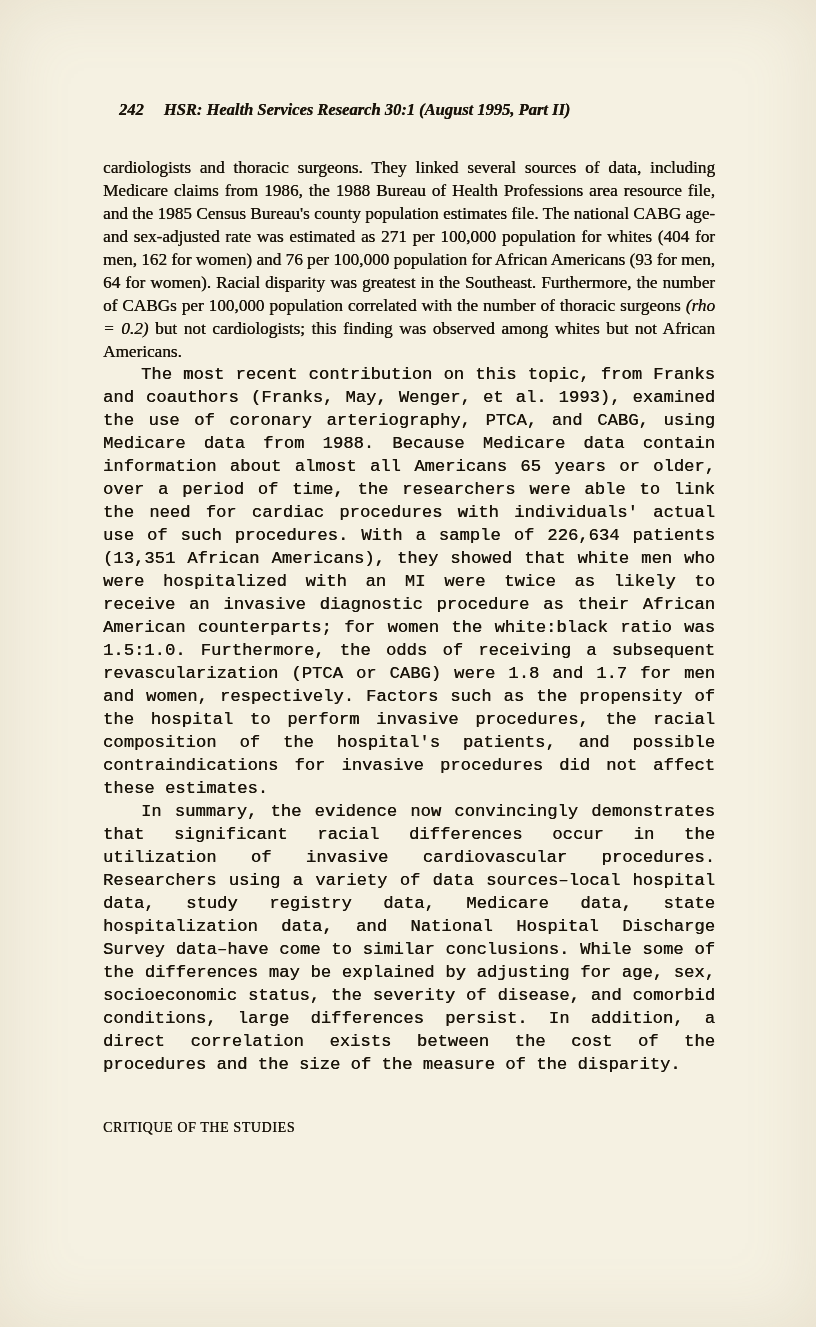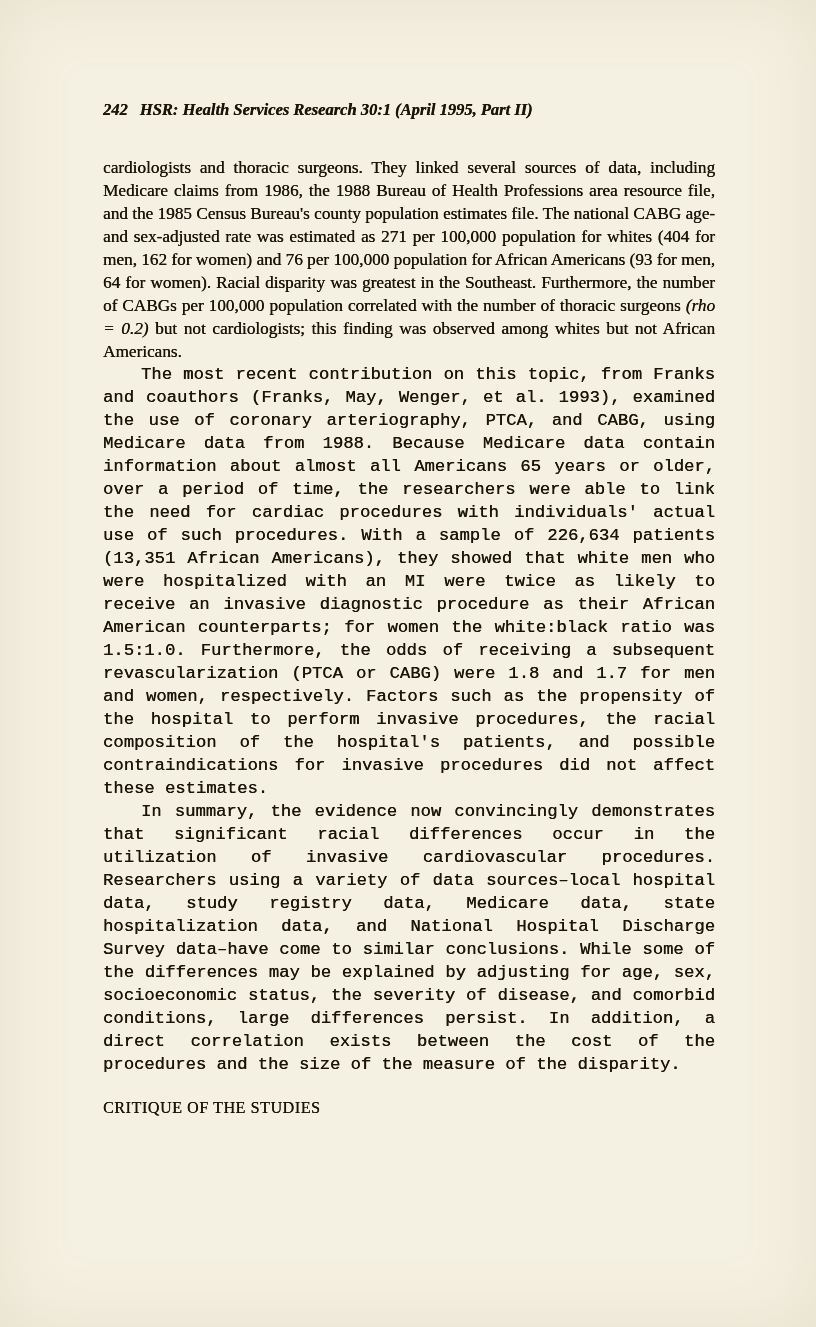--- a/index.html
+++ b/index.html
@@ -17,59 +17,60 @@
     background: var(--paper, #f5f1e2);
     box-shadow: inset 0 0 70px rgba(170, 150, 110, 0.18);
     color: var(--ink, #1a140a);
     font-family: "Liberation Serif", serif;
     overflow: hidden;
     text-shadow: 0.3px 0 0 currentColor;
   }
   .running-header {
     display: flex;
     align-items: center;
-    gap: 12px;
+    gap: 20px;
     font-size: 16.5px;
     font-style: italic;
     font-weight: bold;
     margin-bottom: 36px;
     white-space: nowrap;
+    margin-left: 16px;
   }
   .body-text {
     font-size: 17.2px;
     line-height: 23px;
     text-align: justify;
   }
   .para {
     margin: 0;
   }
   .para.indent {
     text-indent: 38px;
     font-family: Liberation Mono, monospace;
   }
   .para em {
     font-style: italic;
   }
   .section-heading {
     font-family: "Liberation Serif", serif;
-    font-size: 16px;
+    font-size: 14px;
     font-weight: normal;
     letter-spacing: 0.6px;
-    margin: 20px 0 26px 0;
+    margin: 40px 0 26px 0;
     text-align: left;
   }
 </style>
 </head>
 <body>
 
 <div class="page">
 
   <header class="running-header">
     <span class="page-number">242</span>
-    <span class="running-head">HSR: Health Services Research 30:1 (April 1995, Part II)</span>
+    <span class="running-head">HSR: Health Services Research 30:1 (August 1995, Part II)</span>
   </header>
 
   <main class="body-text">
 
     <p class="para"><span>cardiologists and thoracic surgeons. They linked several sources of data, including Medicare claims from 1986, the 1988 Bureau of Health Professions area resource file, and the 1985 Census Bureau's county population estimates file. The national CABG age- and sex-adjusted rate was estimated as 271 per 100,000 population for whites (404 for men, 162 for women) and 76 per 100,000 population for African Americans (93 for men, 64 for women). Racial disparity was greatest in the Southeast. Furthermore, the number of CABGs per 100,000 population correlated with the number of thoracic surgeons </span><em>(rho = 0.2)</em><span> but not cardiologists; this finding was observed among whites but not African Americans.</span></p>
 
     <p class="para indent">The most recent contribution on this topic, from Franks and coauthors (Franks, May, Wenger, et al. 1993), examined the use of coronary arteriography, PTCA, and CABG, using Medicare data from 1988. Because Medicare data contain information about almost all Americans 65 years or older, over a period of time, the researchers were able to link the need for cardiac procedures with individuals' actual use of such procedures. With a sample of 226,634 patients (13,351 African Americans), they showed that white men who were hospitalized with an MI were twice as likely to receive an invasive diagnostic procedure as their African American counterparts; for women the white:black ratio was 1.5:1.0. Furthermore, the odds of receiving a subsequent revascularization (PTCA or CABG) were 1.8 and 1.7 for men and women, respectively. Factors such as the propensity of the hospital to perform invasive procedures, the racial composition of the hospital's patients, and possible contraindications for invasive procedures did not affect these estimates.</p>
 
     <p class="para indent">In summary, the evidence now convincingly demonstrates that significant racial differences occur in the utilization of invasive cardiovascular procedures. Researchers using a variety of data sources–local hospital data, study registry data, Medicare data, state hospitalization data, and National Hospital Discharge Survey data–have come to similar conclusions. While some of the differences may be explained by adjusting for age, sex, socioeconomic status, the severity of disease, and comorbid conditions, large differences persist. In addition, a direct correlation exists between the cost of the procedures and the size of the measure of the disparity.</p>
 

